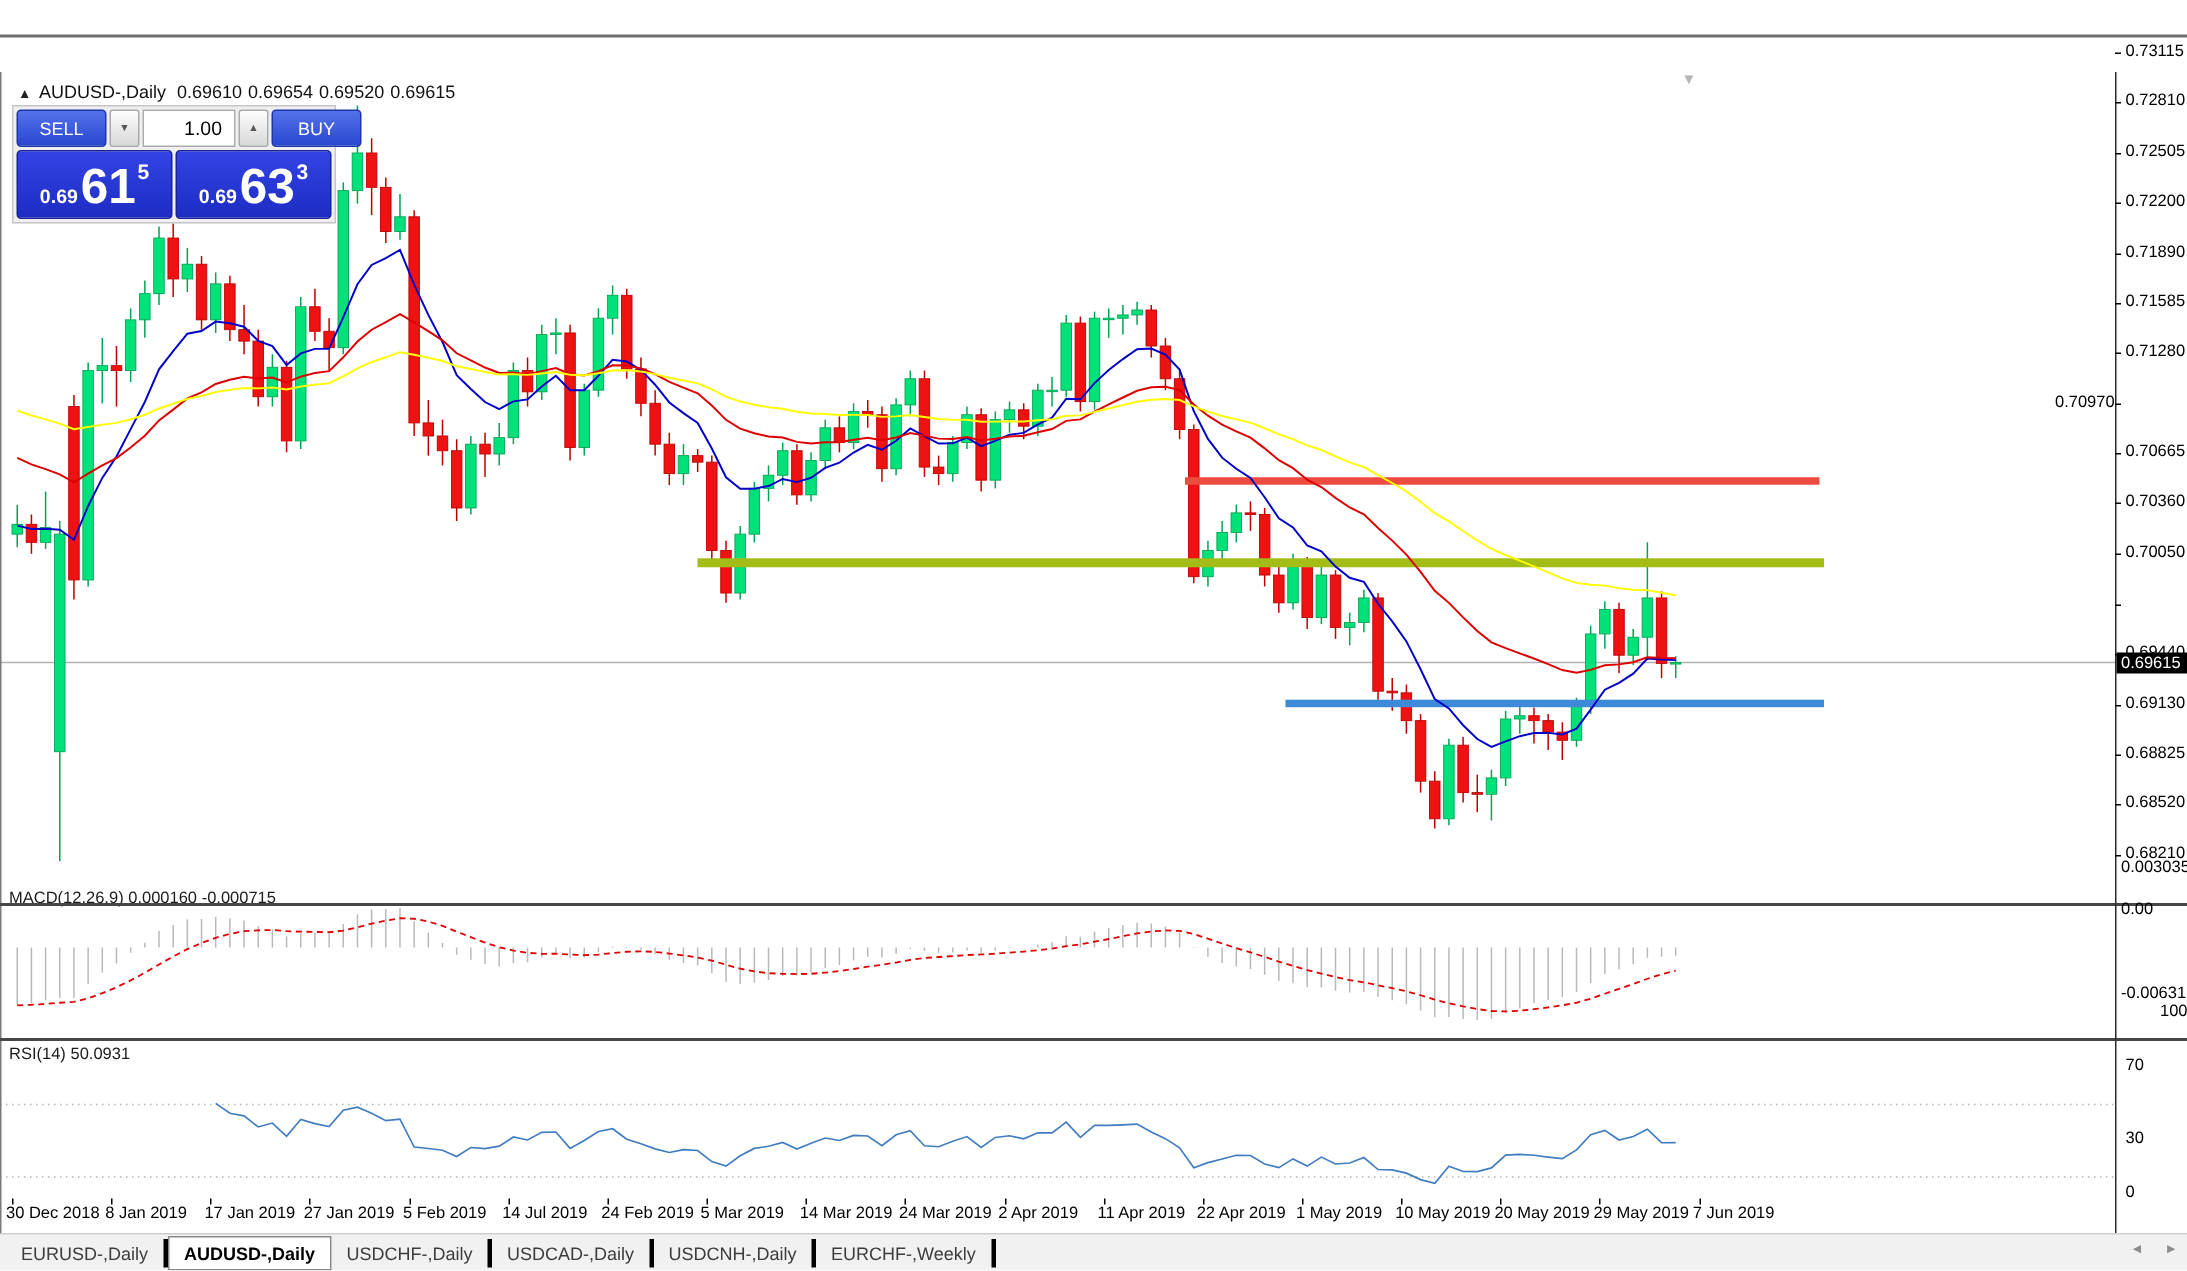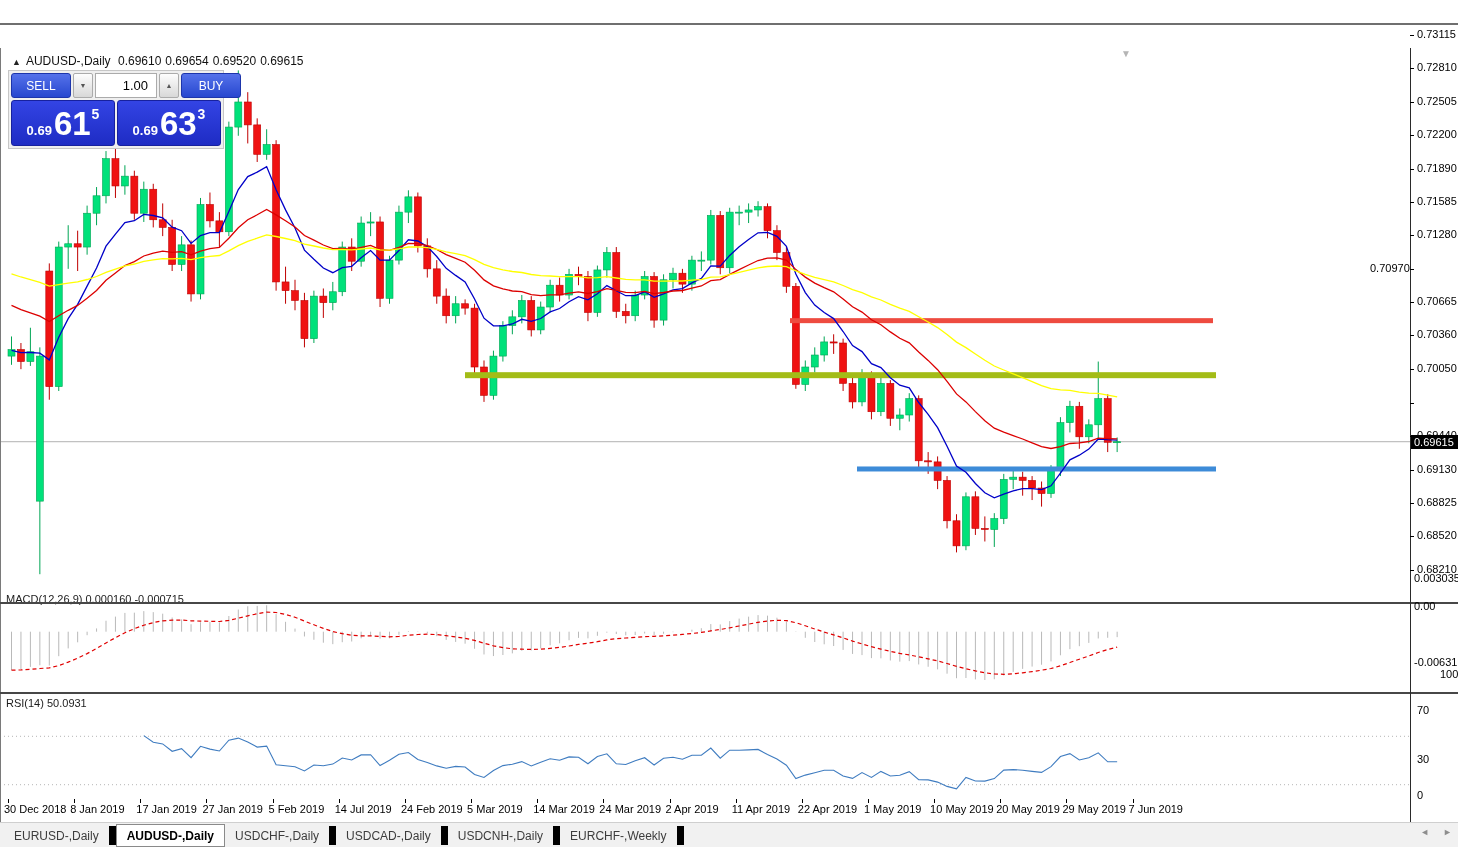--- a/index.html
+++ b/index.html
@@ -50,21 +50,21 @@
   .px-box{flex:1 1 50%;background:linear-gradient(#3344e4,#1e2cc4);border:1px solid #17219e;border-radius:3px;
           color:#fff;display:flex;align-items:center;justify-content:center;cursor:pointer;}
   .px-pre{font-size:13px;font-weight:bold;align-self:flex-end;margin-bottom:7px;margin-right:2px;}
   .px-big{font-size:33px;font-weight:600;line-height:1;}
   .px-sup{font-size:14px;font-weight:bold;align-self:flex-start;margin-top:5px;margin-left:1px;}
 
   
   #tabbar{position:absolute;left:0;top:822px;width:1458px;height:25px;background:#f1f1f1;
           border-top:1px solid #cfcfcf;display:flex;align-items:center;}
   .tab{height:19px;display:flex;align-items:center;padding:0 10px;font-size:12px;color:#3c3c3c;
-       border-right:7px solid #000000;cursor:pointer;}
+       border-right:3px solid #000000;cursor:pointer;}
   .tab.active{background:#fff;border:1px solid #8a8a8a;font-weight:bold;color:#000;height:21px;}
   #tab-arrows{position:absolute;right:6px;top:4px;display:flex;gap:14px;}
   .tab-arrow{font-size:9px;color:#8d8d8d;cursor:pointer;}
 </style>
 </head>
 <body>
 
 <div id="root">
 
 

